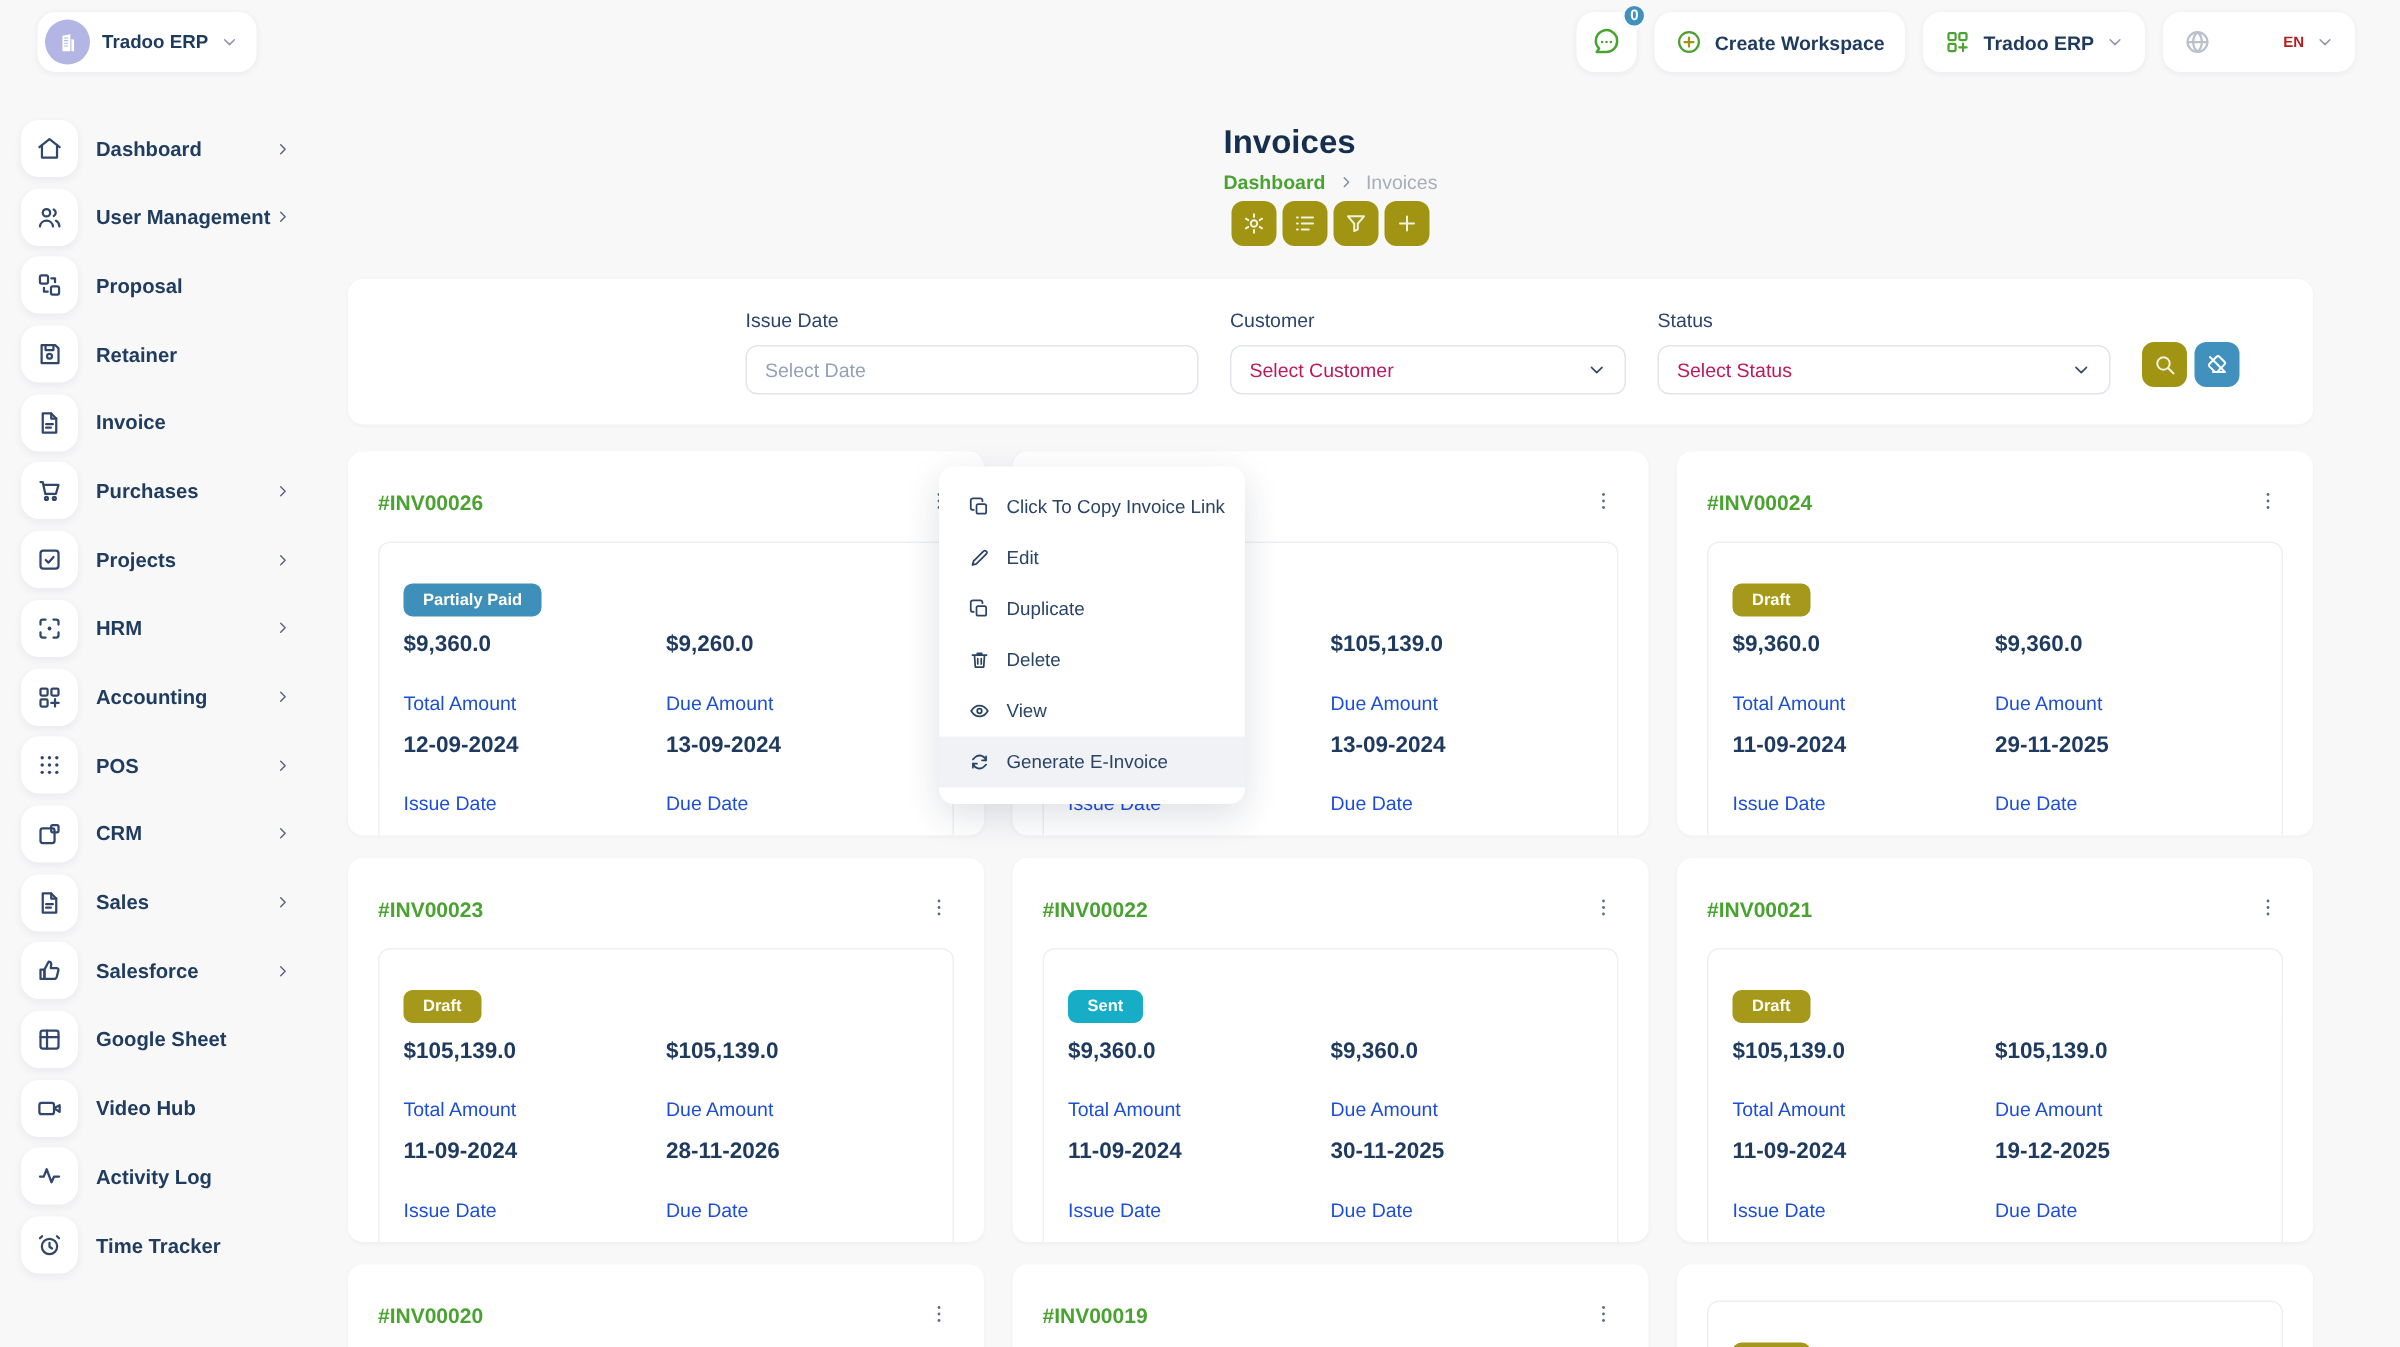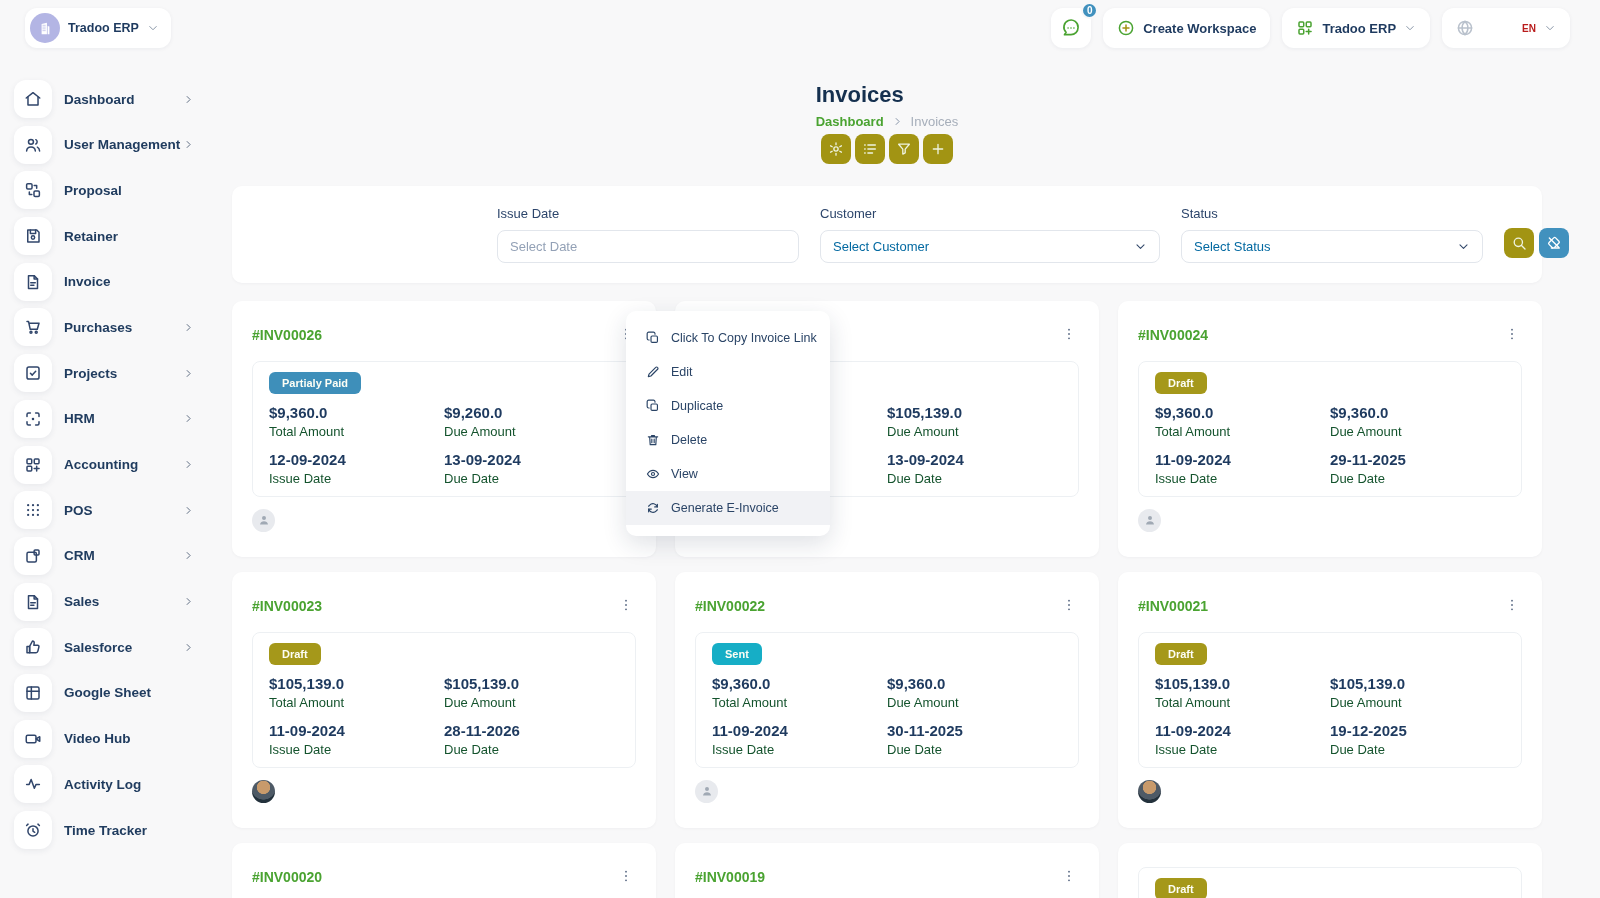--- a/index.html
+++ b/index.html
@@ -47,42 +47,42 @@
   .head-actions { display:flex; gap:4px; margin-top:5px; }
   .sq { width:30px; height:30px; border:none; border-radius:8px; display:flex; align-items:center; justify-content:center; cursor:pointer; }
   .sq .icon { width:16px; height:16px; }
   .sq.olive { background:#a29413; color:#eef3df; }
   .sq.blue { background:#4191be; color:#fff; }
 
   
   .filter-card { margin-top:22px; background:#fff; border-radius:10px; height:97px; display:flex; align-items:flex-start; padding:20px 16px 0 265px; gap:21px; box-shadow:0 1px 3px rgba(20,30,60,.04); }
   .fgroup { display:flex; flex-direction:column; }
   .fgroup label { font-size:13px; color:#2c456b; margin-bottom:9px; }
-  .fgroup input, .fselect { width:302px; height:33px; border:1px solid #e2e6ec; border-radius:8px; background:#fff; font-size:13px; padding:0 12px; color:#0369a1; outline:none; }
+  .fgroup input, .fselect { width:302px; height:33px; border:1px solid #e2e6ec; border-radius:8px; background:#fff; font-size:13px; padding:0 12px; color:#be185d; outline:none; }
   .fgroup input::placeholder { color:#93a1b6; }
   .fselect { display:flex; align-items:center; justify-content:space-between; cursor:pointer; }
-  .fg-cust .fselect { width:340px; }
+  .fg-cust .fselect { width:264px; }
   .chev2 { width:13px; height:13px; color:#33496b; }
   .filter-actions { display:flex; gap:5px; margin-top:22px; }
 
   
   .cards { margin-top:18px; display:grid; grid-template-columns:repeat(3,1fr); gap:15px 19px; }
   .card { background:#fff; border-radius:10px; padding:24px 20px 20px; box-shadow:0 1px 3px rgba(20,30,60,.04); height:256px; overflow:hidden; }
   .card-head { display:flex; justify-content:space-between; align-items:center; margin-bottom:16px; }
   .inv-id { color:#4aa331; font-weight:bold; font-size:14px; cursor:pointer; }
   .kebab { width:20px; height:20px; border:none; background:none; color:#5b6b85; cursor:pointer; padding:0; }
   .kebab .icon { width:16px; height:16px; }
-  .panel { border:1px solid #edf0f3; border-radius:8px; padding:10px 16px; }
+  .panel { border:1px solid #edf0f3; border-radius:8px; padding:27px 16px; }
   .badge { display:inline-block; font-size:11px; color:#fdfef5; padding:5px 13px; border-radius:6px; margin-bottom:10px; font-weight:bold; }
   .badge.ghost { visibility:hidden; }
   .grid2 { display:grid; grid-template-columns:1fr 1fr; margin-bottom:12px; }
   .grid2.last { margin-bottom:0; }
   .cell .val { font-size:15px; font-weight:bold; color:#1e3a5f; line-height:1.25; }
   .cell .val:empty::before, .badge:empty::before { content:"\00a0"; }
-  .cell .lbl { font-size:13px; color:#14532d; margin-top:1px; }
+  .cell .lbl { font-size:13px; color:#1d4ed8; margin-top:21px; }
   .avatar { margin-top:12px; width:23px; height:23px; border-radius:50%; background:#e8eaee; display:flex; align-items:center; justify-content:center; color:#a0a9b4; cursor:pointer; }
   .avatar .icon { width:14px; height:14px; }
   .avatar.photo { background:radial-gradient(circle at 50% 32%, #c89a6b 0 33%, #4e5a66 36% 62%, #23313c 64% 100%); }
 
   
   .ctx-menu { position:absolute; left:626px; top:311px; width:204px; background:#fff; border-radius:10px; box-shadow:0 8px 24px rgba(30,45,70,.14); padding:10px 0 11px; z-index:50; }
   .ctx-item { display:flex; align-items:center; gap:11px; font-size:12.5px; color:#2a4466; padding:0 10px 0 20px; height:34px; cursor:pointer; white-space:nowrap; }
   .ctx-item .icon { width:14px; height:14px; color:#2a4466; flex:0 0 14px; }
   .ctx-item.hl { background:#f1f2f5; }
 </style>

